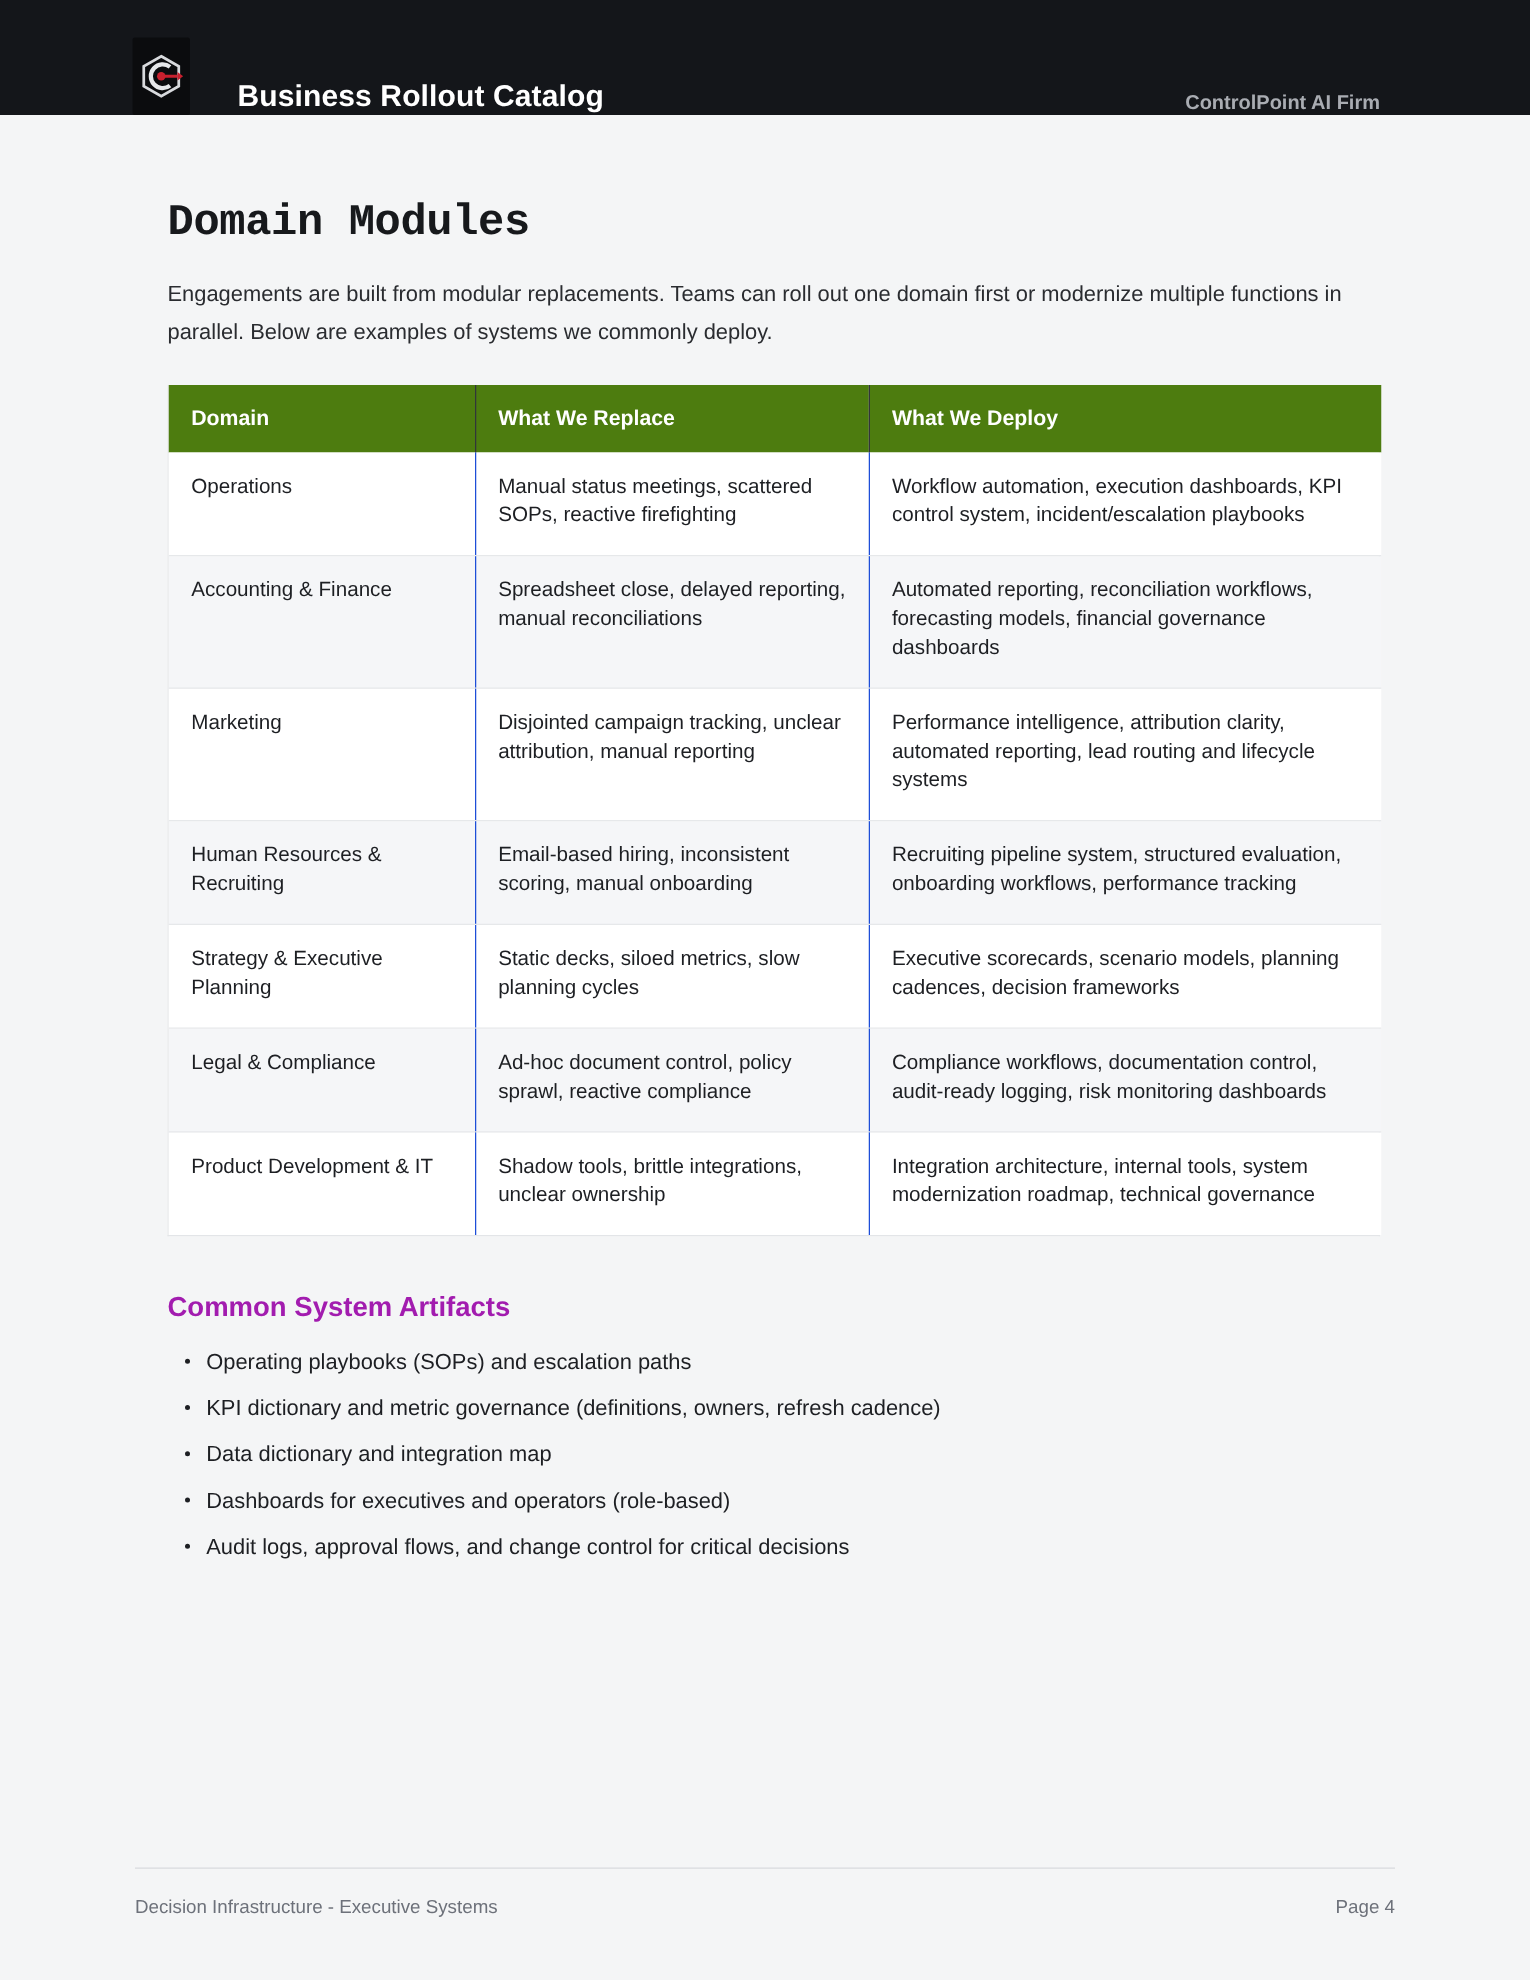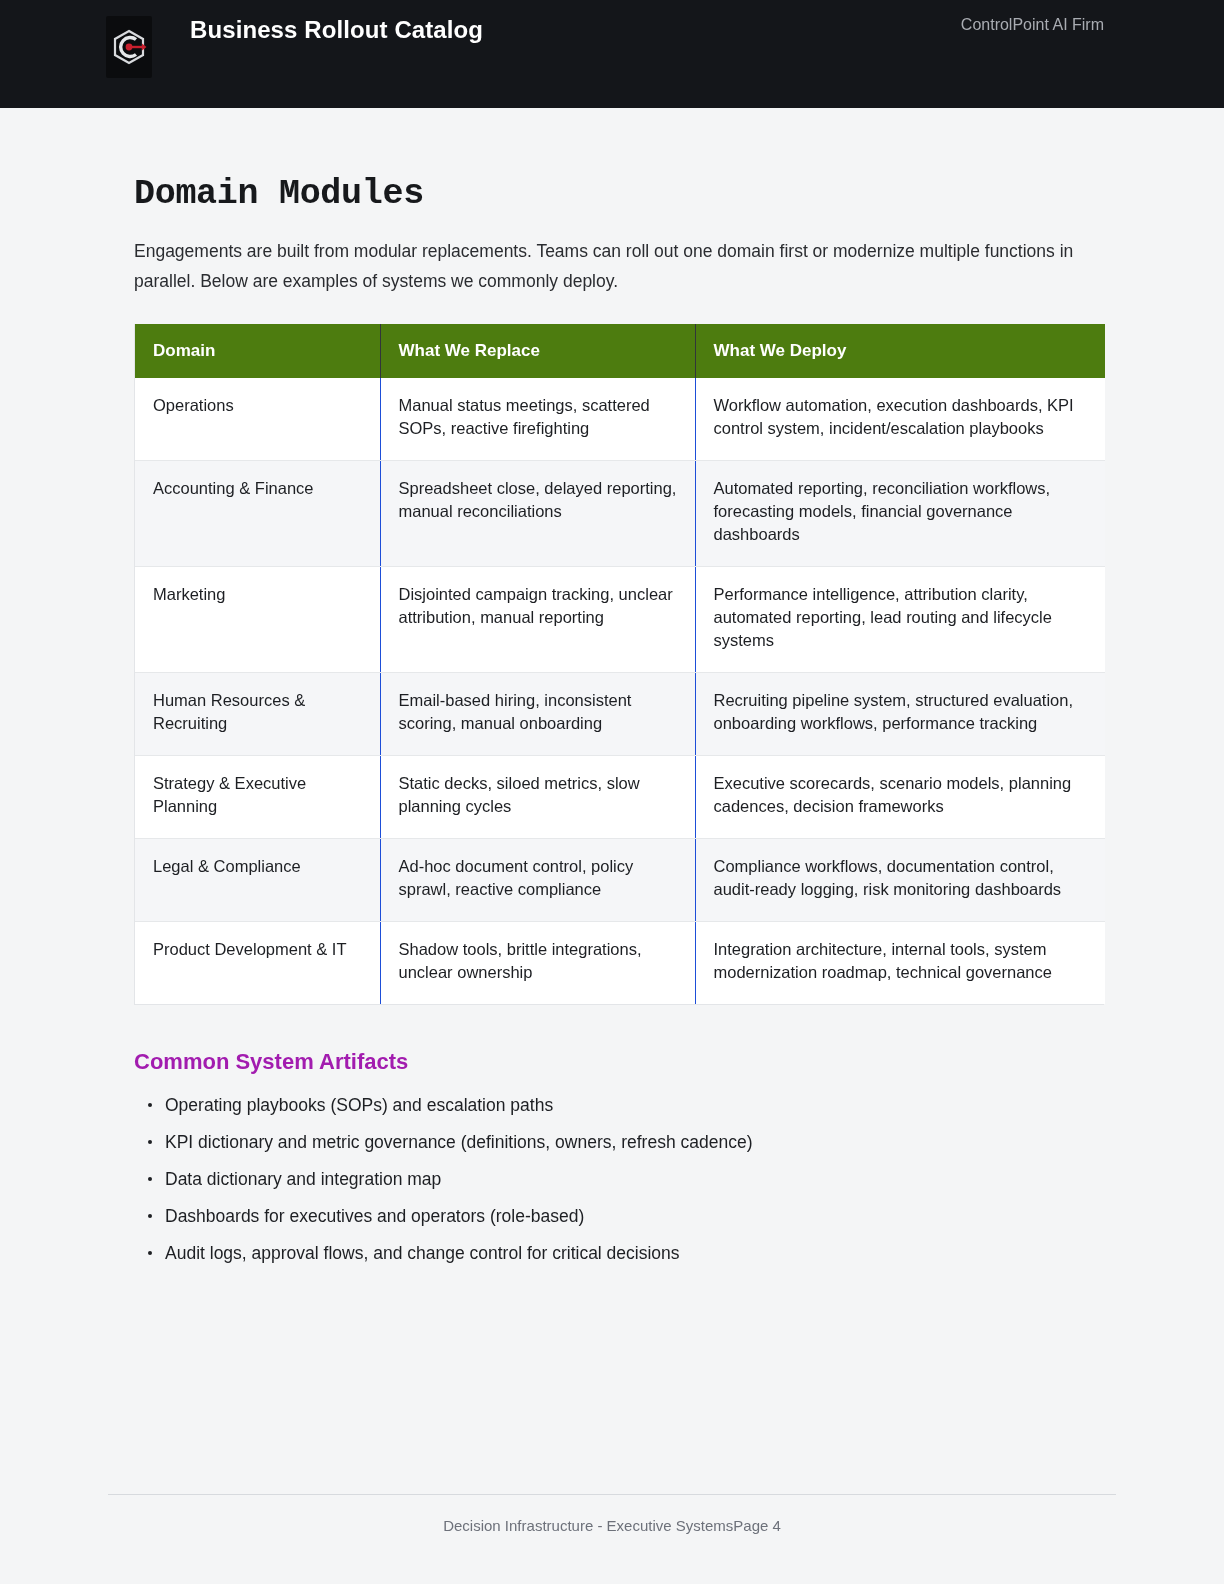--- a/index.html
+++ b/index.html
@@ -11,25 +11,25 @@
     height: 1584px;
     background: #f4f5f6;
     font-family: "Liberation Sans", sans-serif;
     -webkit-font-smoothing: antialiased;
     overflow: hidden;
     position: relative;
   }
 
   
   .header {
-    height: 108px;
+    height: 92px;
     background: #14161a;
     display: flex;
-    align-items: flex-start;
-    padding: 16px 120px 0 106px;
+    align-items: flex-end;
+    padding: 0 120px 0 106px;
     box-sizing: border-box;
     position: relative;
   }
   .logo-box {
     width: 46px;
     height: 62px;
     background: #0b0c0e;
     border-radius: 2px;
     display: flex;
     align-items: center;
@@ -43,20 +43,21 @@
     font-weight: bold;
     letter-spacing: 0.1px;
     margin-left: 38px;
     white-space: nowrap;
   }
   .header-org {
     margin-left: auto;
     color: #a9acb2;
     font-size: 16px;
     white-space: nowrap;
+    font-weight: bold;
   }
 
   
   .page {
     padding: 0 134px;
     box-sizing: border-box;
   }
   .page-title {
     font-size: 35px;
     font-weight: bold;
@@ -150,21 +151,21 @@
 
   
   .footer {
     position: absolute;
     left: 108px;
     right: 108px;
     bottom: 50px;
     border-top: 1px solid #d7dade;
     padding-top: 22px;
     display: flex;
-    justify-content: center;
+    justify-content: space-between;
     align-items: center;
     font-size: 15px;
     color: #6d717a;
   }
 </style>
 </head>
 <body>
 
 <div class="header">
   <div class="logo-box">

